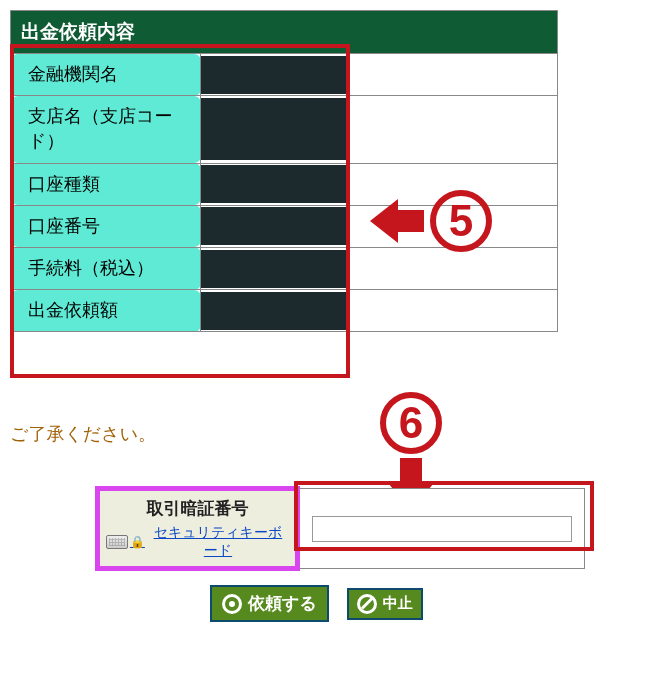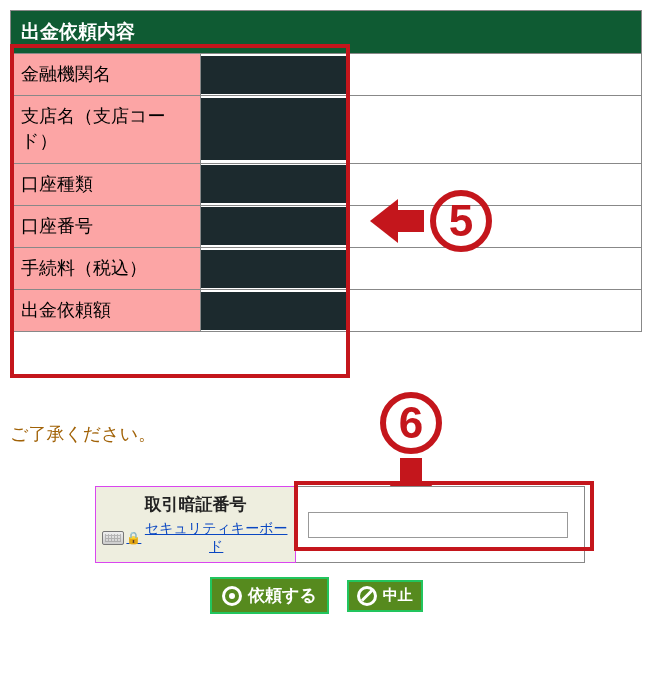--- a/index.html
+++ b/index.html
@@ -8,43 +8,44 @@
     padding: 10px;
     font-family: "MS PGothic", "Hiragino Kaku Gothic Pro", Meiryo, sans-serif;
     width: 662px;
     position: relative;
     background: #fff;
   }
 
   
   .details-table {
     border-collapse: collapse;
-    width: 632px;
+    width: 548px;
     margin: 0;
     position: relative;
   }
   .details-header {
     background: #0f5b33;
     color: #fff;
     font-weight: bold;
     font-size: 19px;
     padding: 8px 10px;
     text-align: left;
     border: 1px solid #888;
   }
   .details-table td {
     border: 1px solid #888;
     font-size: 18px;
     vertical-align: middle;
   }
   .row-label {
     width: 190px;
-    background: #fca5a5;
-    padding: 8px 10px;
+    background: #5eead4;
+    padding: 8px 17px;
     line-height: 1.4;
+    border-radius: 7px;
   }
   .row-value {
     background: #fff;
     padding: 0;
     position: relative;
   }
   .value-mask {
     background: #1c2a2e;
     width: 145px;
     height: 100%;
@@ -76,21 +77,21 @@
     position: relative;
     margin-top: 40px;
     margin-left: 85px;
     width: 500px;
   }
   .pin-table {
     border-collapse: collapse;
     width: 490px;
   }
   .pin-label-cell {
-    border: 1px solid #d946ef;
+    border: 5px solid #d946ef;
     background: #eeeedf;
     width: 200px;
     padding: 6px 6px;
     text-align: center;
     vertical-align: top;
   }
   .pin-label-main {
     font-weight: bold;
     font-size: 17px;
     color: #222;
@@ -153,21 +154,21 @@
     display: flex;
     gap: 18px;
     align-items: center;
   }
   .btn {
     display: inline-flex;
     align-items: center;
     gap: 6px;
     background: #568a1e;
     color: #fff;
-    border: 2px solid #22c55e;
+    border: 2px solid #0c4a6e;
     padding: 5px 10px;
     font-size: 17px;
     font-weight: bold;
     cursor: pointer;
   }
   .btn .btn-icon {
     width: 20px; height: 20px;
     border-radius: 50%;
     border: 3px solid #fff;
     display: inline-flex;

